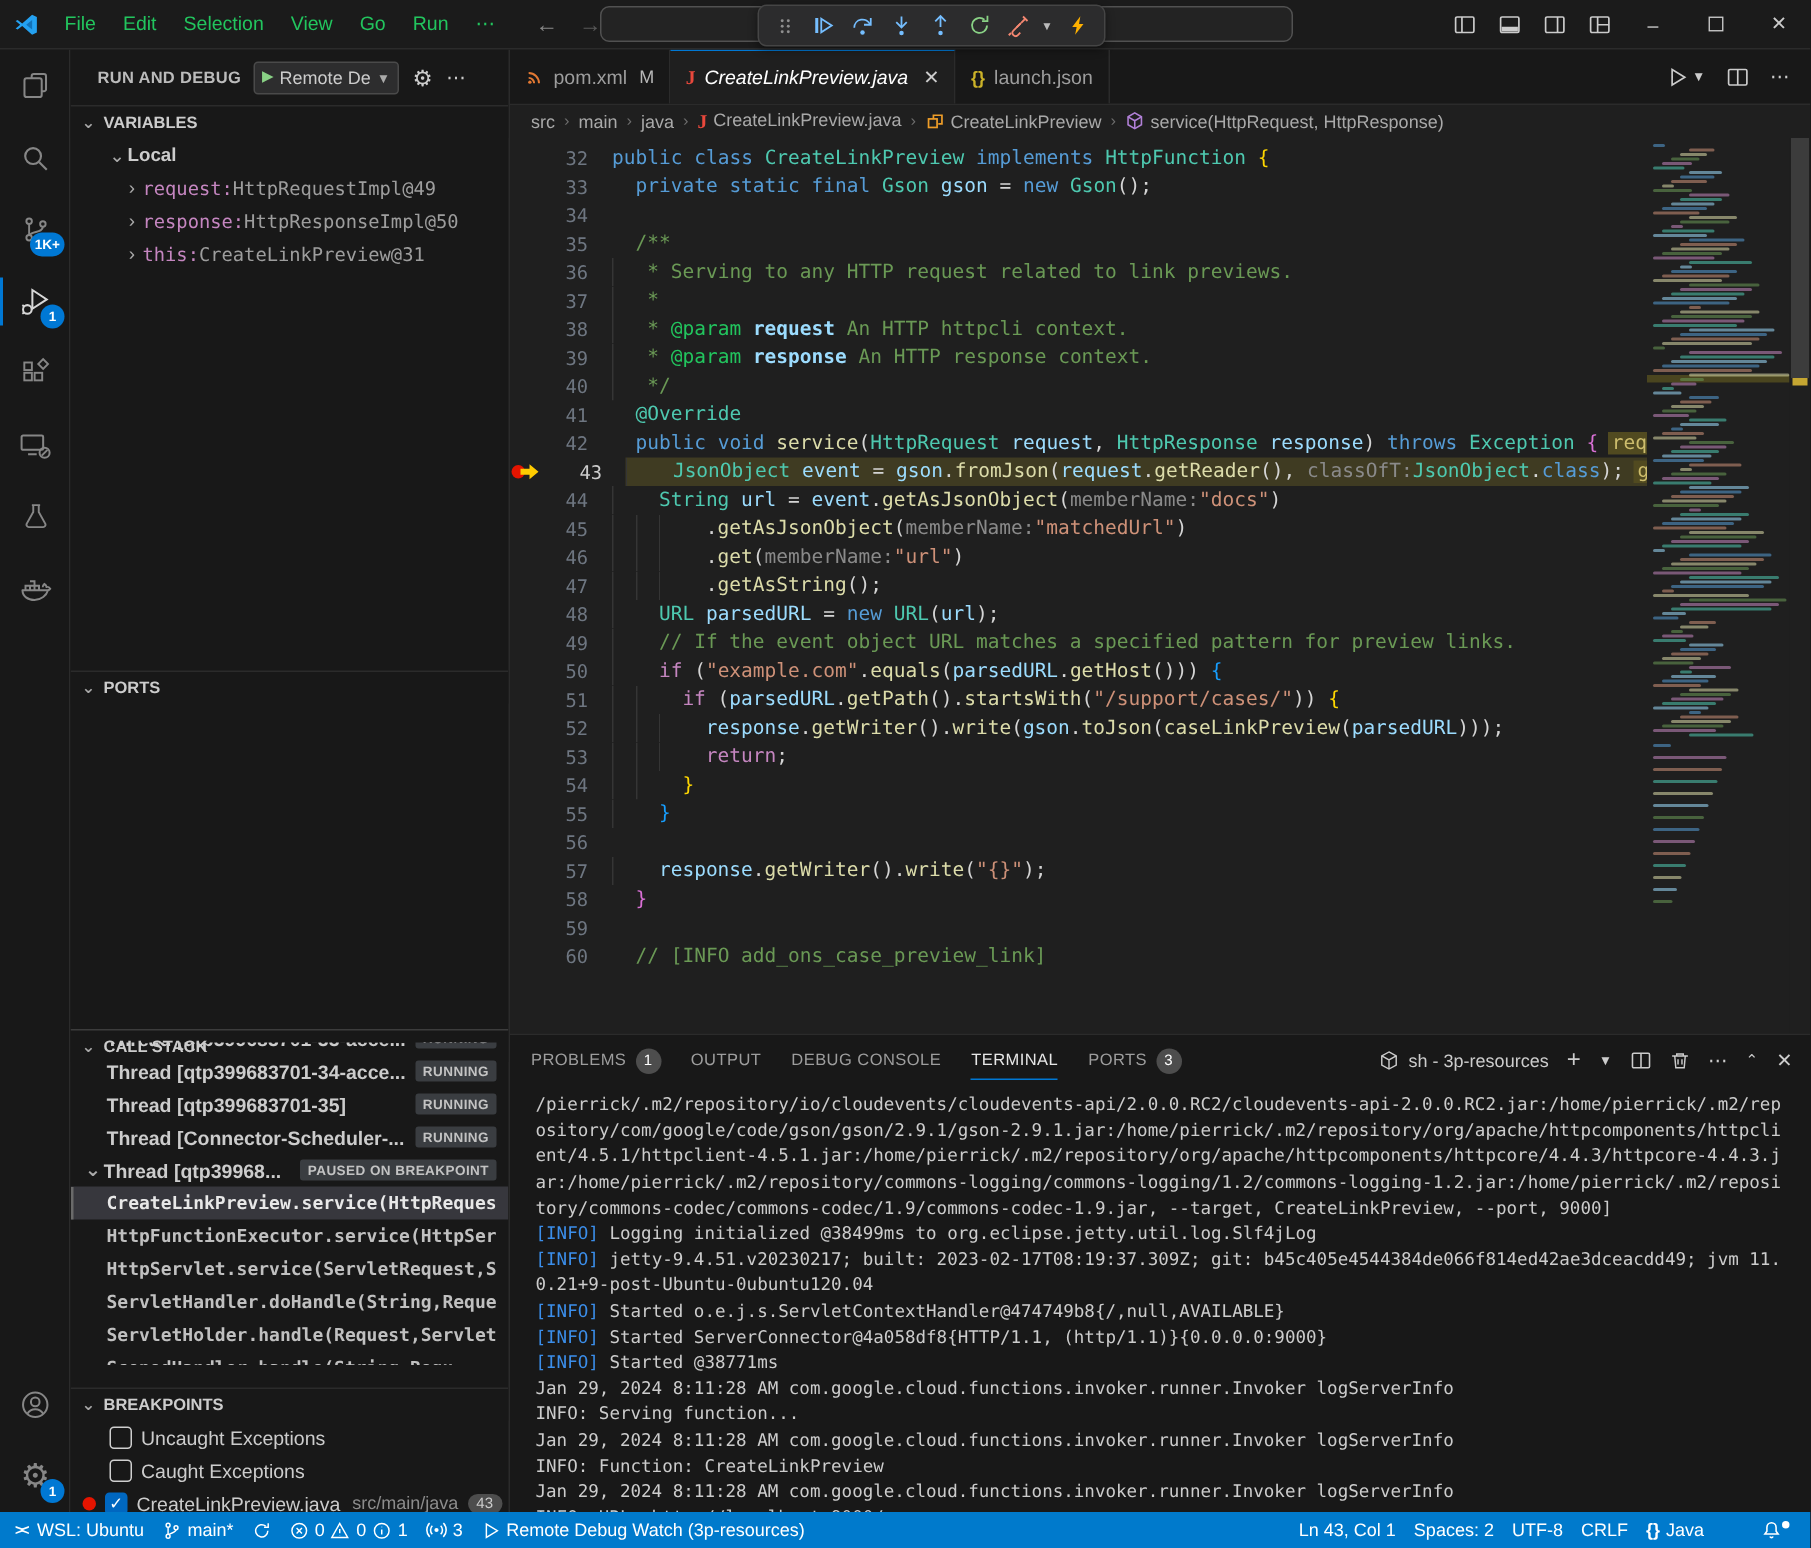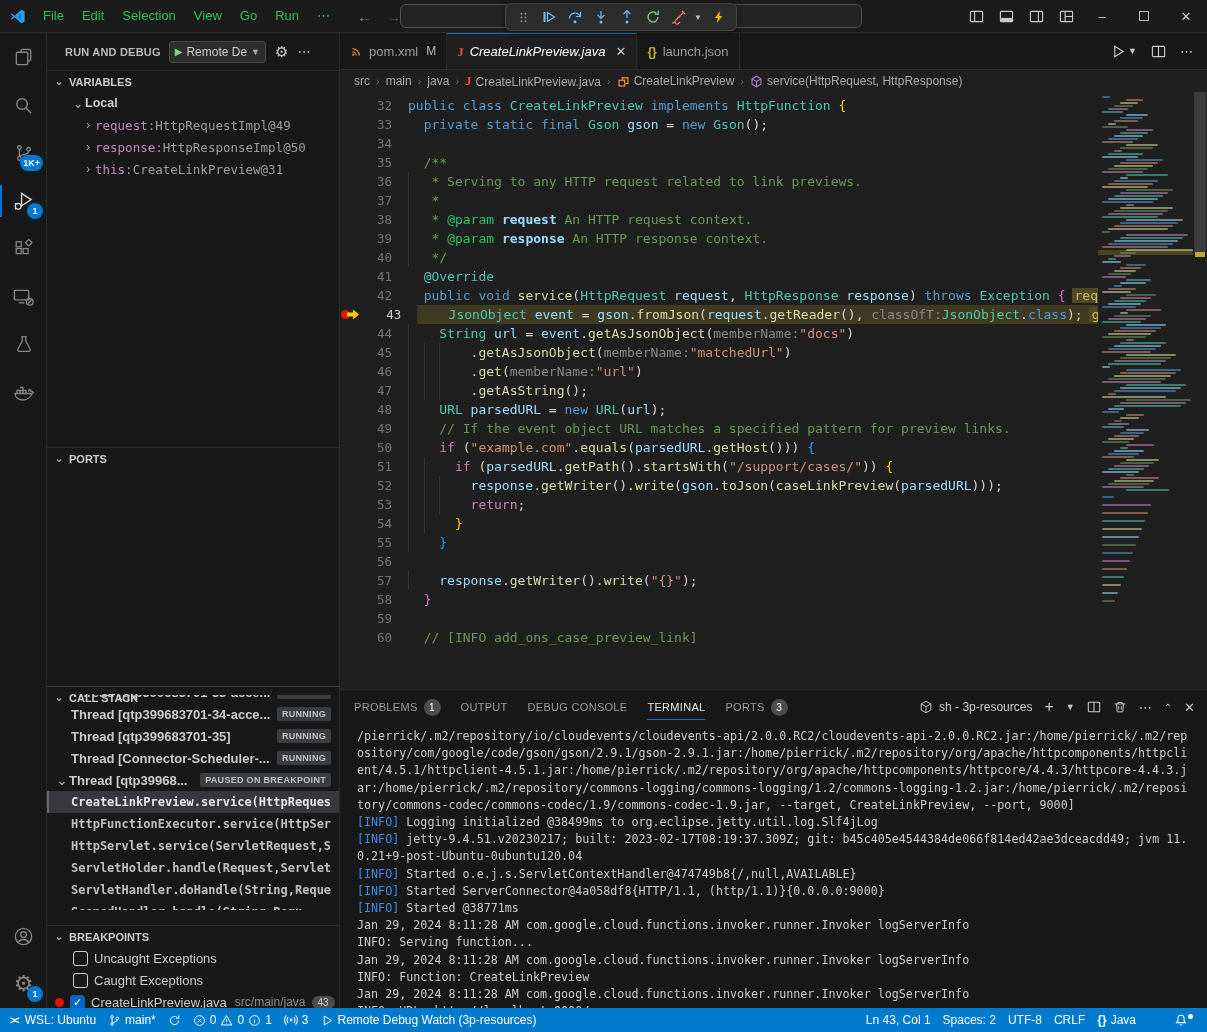--- a/index.html
+++ b/index.html
@@ -60,21 +60,21 @@
   #editor-region { position:absolute; left:340px; top:33px; width:867px; height:975px; }
   #tabbar { position:absolute; left:0; top:0; right:0; height:37px; background:#181818; display:flex; border-bottom:1px solid #2b2b2b; }
   .tab { height:36px; display:flex; align-items:center; gap:6px; padding:0 10px; border-right:1px solid #2b2b2b; background:#181818; color:#9d9d9d; font-size:13px; position:relative; white-space:nowrap; }
   .tab.active { background:#1f1f1f; color:#ffffff; border-top:1px solid #0078d4; }
   .tab.italic .tab-label { font-style:italic; }
   .tab .mod { font-size:12px; color:#b8b8b8; margin-left:2px; }
   .tab .close { font-size:13px; color:#cccccc; margin-left:4px; }
   #tab-actions { margin-left:auto; display:flex; align-items:center; gap:14px; padding-right:14px; color:#cccccc; }
   #breadcrumb { position:absolute; left:0; top:37px; right:0; height:22px; background:#1f1f1f; display:flex; align-items:center; padding-left:14px; font-size:12px; color:#a9a9a9; gap:2px; white-space:nowrap; overflow:hidden; }
   .bc-sep { color:#6e6e6e; margin:0 4px; font-size:11px; }
-  .bc-item { display:flex; align-items:flex-end; gap:4px; }
+  .bc-item { display:flex; align-items:flex-start; gap:4px; }
   #code-area { position:absolute; left:0; top:59px; right:0; height:597px; background:#1f1f1f; overflow:hidden; }
   #code-lines { position:absolute; left:0; top:4px; right:109px; bottom:0; overflow:hidden; }
   .cl { display:flex; height:19px; line-height:19px; white-space:pre; font-family:"DejaVu Sans Mono",monospace; font-size:13px; }
   .gicon { flex:0 0 22px; position:relative; }
   .gnum { flex:0 0 30px; text-align:right; color:#6e7681; padding-right:16px; box-sizing:content-box; font-size:12.5px; }
   .cl.cur .gnum { color:#cccccc; }
   .ctext { flex:1; overflow:hidden; color:#d4d4d4; }
   .cl.cur .ctext { background:#3f3b22; }
   .iu { display:inline-block; width:2ch; height:19px; vertical-align:top; }
   .iu.gd { box-shadow:inset 1px 0 0 #353535; }
@@ -394,22 +394,22 @@
         <span class="cs-badge">RUNNING</span>
       </div>
       <div class="cs-thread">
         <span class="twist" style="margin-left: -16px;">⌄</span>
         <span class="tlabel">Thread [qtp39968...</span>
         <span class="cs-badge">PAUSED ON BREAKPOINT</span>
       </div>
       <div class="cs-frame sel">CreateLinkPreview.service(HttpReques</div>
       <div class="cs-frame">HttpFunctionExecutor.service(HttpSer</div>
       <div class="cs-frame">HttpServlet.service(ServletRequest,S</div>
+      <div class="cs-frame">ServletHandler.doHandle(String,Reque</div>
       <div class="cs-frame">ServletHolder.handle(Request,Servlet</div>
-      <div class="cs-frame">ServletHandler.doHandle(String,Reque</div>
       <div class="cs-frame">ScopedHandler.handle(String,Requ</div>
     </div>
 
   <div class="section-hdr" style="top:892px">
     <span class="twist">⌄</span>
       <span>BREAKPOINTS</span>
   </div>
   <div id="breakpoints-rows">
       <div class="bp-row" style="top: 914px; padding-left: 26px;">
         <span class="cb"></span>
@@ -507,21 +507,21 @@
       </span>
     </div>
   <div id="code-area">
     <div id="code-lines">
         <div class="cl"><span class="gicon"></span><span class="gnum mono">32</span><span class="ctext"><span class="tk-kw">public class </span><span class="tk-ty">CreateLinkPreview</span><span class="tk-pl"> </span><span class="tk-kw">implements</span><span class="tk-pl"> </span><span class="tk-ty">HttpFunction</span><span class="tk-pl"> </span><span class="tk-b1">{</span></span></div>
         <div class="cl"><span class="gicon"></span><span class="gnum mono">33</span><span class="ctext"><span class="iu"></span><span class="tk-kw">private static final </span><span class="tk-ty">Gson</span><span class="tk-pl"> </span><span class="tk-v">gson</span><span class="tk-pl"> = </span><span class="tk-kw">new</span><span class="tk-pl"> </span><span class="tk-ty">Gson</span><span class="tk-pl">();</span></span></div>
         <div class="cl"><span class="gicon"></span><span class="gnum mono">34</span><span class="ctext"></span></div>
         <div class="cl"><span class="gicon"></span><span class="gnum mono">35</span><span class="ctext"><span class="iu"></span><span class="tk-cm">/**</span></span></div>
         <div class="cl"><span class="gicon"></span><span class="gnum mono">36</span><span class="ctext"><span class="iu gd"></span><span class="tk-cm"> * Serving to any HTTP request related to link previews.</span></span></div>
         <div class="cl"><span class="gicon"></span><span class="gnum mono">37</span><span class="ctext"><span class="iu gd"></span><span class="tk-cm"> *</span></span></div>
-        <div class="cl"><span class="gicon"></span><span class="gnum mono">38</span><span class="ctext"><span class="iu gd"></span><span class="tk-cm"> * </span><span class="tk-doc">@param</span><span class="tk-cm"> </span><span class="tk-pv">request</span><span class="tk-cm"> An HTTP request context.</span></span></div>
+        <div class="cl"><span class="gicon"></span><span class="gnum mono">38</span><span class="ctext"><span class="iu gd"></span><span class="tk-cm"> * </span><span class="tk-doc">@param</span><span class="tk-cm"> </span><span class="tk-pv">request</span><span class="tk-cm"> An HTTP httpcli context.</span></span></div>
         <div class="cl"><span class="gicon"></span><span class="gnum mono">39</span><span class="ctext"><span class="iu gd"></span><span class="tk-cm"> * </span><span class="tk-doc">@param</span><span class="tk-cm"> </span><span class="tk-pv">response</span><span class="tk-cm"> An HTTP response context.</span></span></div>
         <div class="cl"><span class="gicon"></span><span class="gnum mono">40</span><span class="ctext"><span class="iu gd"></span><span class="tk-cm"> */</span></span></div>
         <div class="cl"><span class="gicon"></span><span class="gnum mono">41</span><span class="ctext"><span class="iu"></span><span class="tk-an">@Override</span></span></div>
         <div class="cl"><span class="gicon"></span><span class="gnum mono">42</span><span class="ctext"><span class="iu"></span><span class="tk-kw">public void </span><span class="tk-fn">service</span><span class="tk-pl">(</span><span class="tk-ty">HttpRequest</span><span class="tk-pl"> </span><span class="tk-v">request</span><span class="tk-pl">, </span><span class="tk-ty">HttpResponse</span><span class="tk-pl"> </span><span class="tk-v">response</span><span class="tk-pl">) </span><span class="tk-kw">throws</span><span class="tk-pl"> </span><span class="tk-ty">Exception</span><span class="tk-pl"> </span><span class="tk-b2">{</span><span class="tk-dv">requ</span></span></div>
         <div class="cl cur"><span class="gicon"><span style="position:absolute;left:1px;top:5px;width:9px;height:9px;border-radius:50%;background:#e51400"></span>
     <svg style="position:absolute;left:6px;top:3px" viewBox="0 0 14 13" width="14" height="13">
               <path d="M1 4.5h6V1.5L13 6.5 7 11.5V8.5H1z" fill="#ffcc00"></path>
             </svg></span><span class="gnum mono">43</span><span class="ctext"><span class="iu gd"></span><span class="iu"></span><span class="tk-ty">JsonObject</span><span class="tk-pl"> </span><span class="tk-v">event</span><span class="tk-pl"> = </span><span class="tk-v">gson</span><span class="tk-pl">.</span><span class="tk-fn">fromJson</span><span class="tk-pl">(</span><span class="tk-v">request</span><span class="tk-pl">.</span><span class="tk-fn">getReader</span><span class="tk-pl">(), </span><span class="tk-ih">classOfT:</span><span class="tk-ty">JsonObject</span><span class="tk-pl">.</span><span class="tk-kw">class</span><span class="tk-pl">);</span><span class="tk-dv">gso</span></span></div>
         <div class="cl"><span class="gicon"></span><span class="gnum mono">44</span><span class="ctext"><span class="iu gd"></span><span class="iu"></span><span class="tk-ty">String</span><span class="tk-pl"> </span><span class="tk-v">url</span><span class="tk-pl"> = </span><span class="tk-v">event</span><span class="tk-pl">.</span><span class="tk-fn">getAsJsonObject</span><span class="tk-pl">(</span><span class="tk-ih">memberName:</span><span class="tk-s">"docs"</span><span class="tk-pl">)</span></span></div>
         <div class="cl"><span class="gicon"></span><span class="gnum mono">45</span><span class="ctext"><span class="iu gd"></span><span class="iu gd"></span><span class="iu gd"></span><span class="iu"></span><span class="tk-pl">.</span><span class="tk-fn">getAsJsonObject</span><span class="tk-pl">(</span><span class="tk-ih">memberName:</span><span class="tk-s">"matchedUrl"</span><span class="tk-pl">)</span></span></div>

